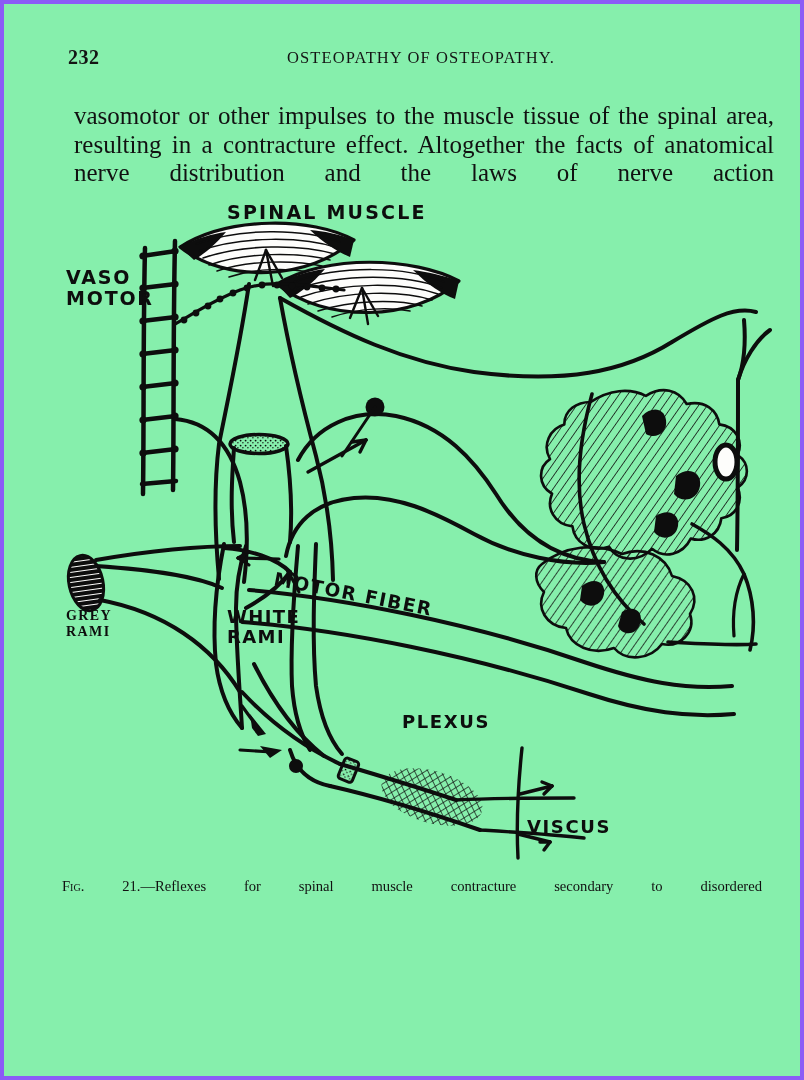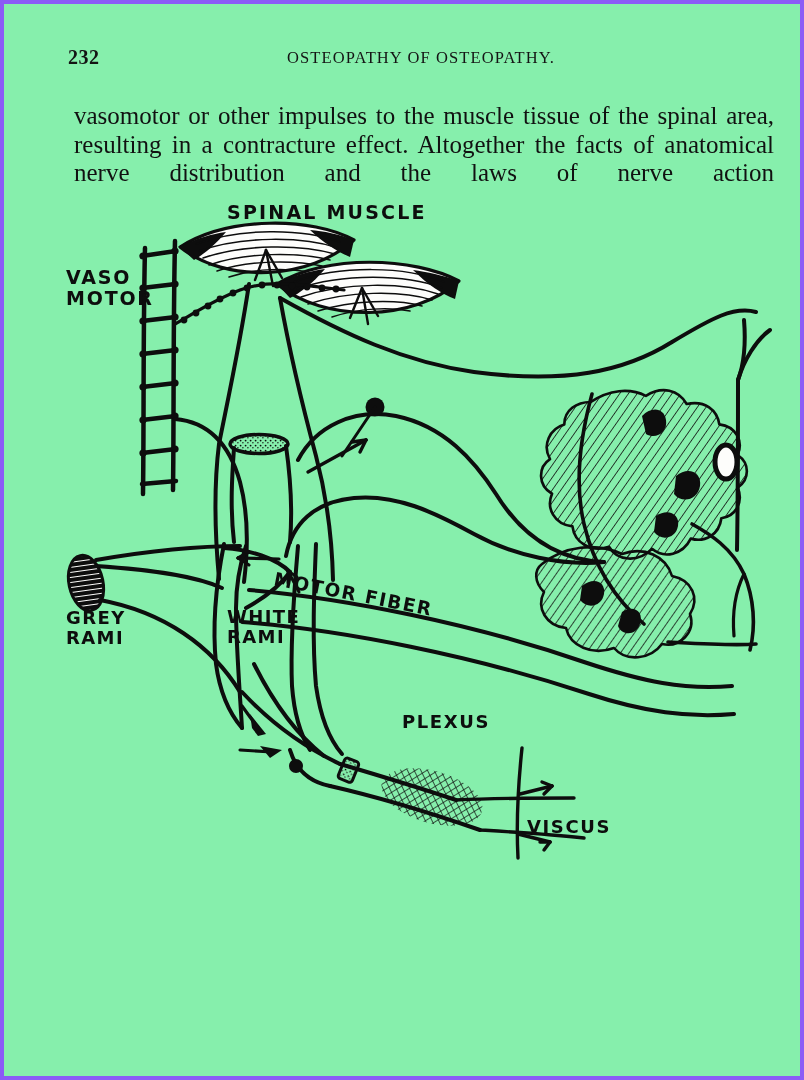--- a/index.html
+++ b/index.html
@@ -107,21 +107,21 @@
     font-family: "DejaVu Sans", sans-serif;
     font-weight: 700;
     color: #0d0d0d;
     letter-spacing: 1.2px;
     line-height: 1.12;
     white-space: pre;
     transform-origin: left center;
   }
   .lbl-spinal-muscle { left: 183px; top: 8px;  font-size: 19px; letter-spacing: 2.2px; }
   .lbl-vaso          { left: 22px;  top: 73px; font-size: 19px; letter-spacing: 1.8px; }
-  .lbl-grey          { left: 22px;  top: 414px; font-size: 18px; letter-spacing: 1.4px; }
+  .lbl-grey          { left: 22px;  top: 414px; font-size: 14px; letter-spacing: 1.4px; font-family: Liberation Serif, serif; }
   .lbl-white         { left: 183px; top: 413px; font-size: 18px; letter-spacing: 1.4px; }
   .lbl-motor-fiber   { left: 230px; top: 375px; font-size: 18.5px; letter-spacing: 1.6px;
                        transform: rotate(11deg); }
   .lbl-plexus        { left: 313px; top: 518px; font-size: 18px; letter-spacing: 1.6px; margin-left: 45px; }
   .lbl-viscus        { left: 483px; top: 583px; font-size: 18px; letter-spacing: 1.6px; margin-top: 40px; }
 </style>
 </head>
 <body>
 
 <div class="page">
@@ -403,17 +403,18 @@
     <div class="hand-label lbl-grey">GREY
 RAMI</div>
     <div class="hand-label lbl-white">WHITE
 RAMI</div>
     <div class="hand-label lbl-motor-fiber">MOTOR FIBER</div>
     <div class="hand-label lbl-plexus">PLEXUS</div>
     <div class="hand-label lbl-viscus">VISCUS</div>
   </div>
 
   <div class="caption">
+    <span class="cap-line1"><span class="fig-no">Fig. 21.</span><span>—Reflexes for spinal muscle contracture secondary to disordered</span></span>
   </div>
 
 
  </div>
 </div>
 
 </body></html>

